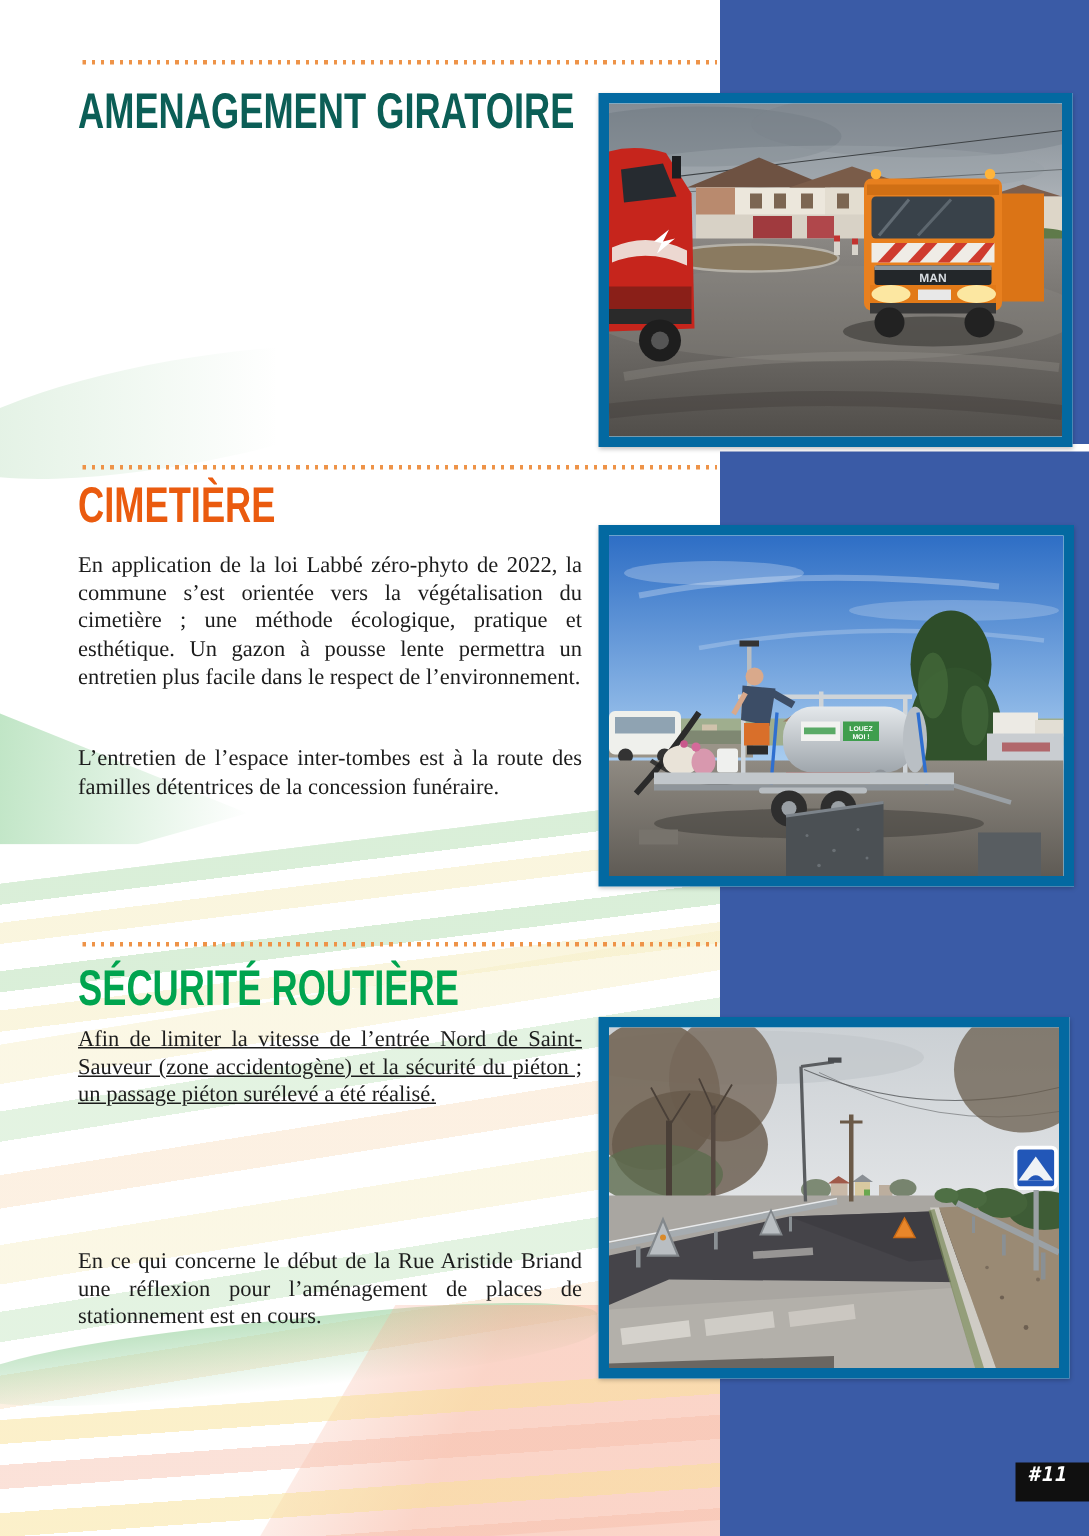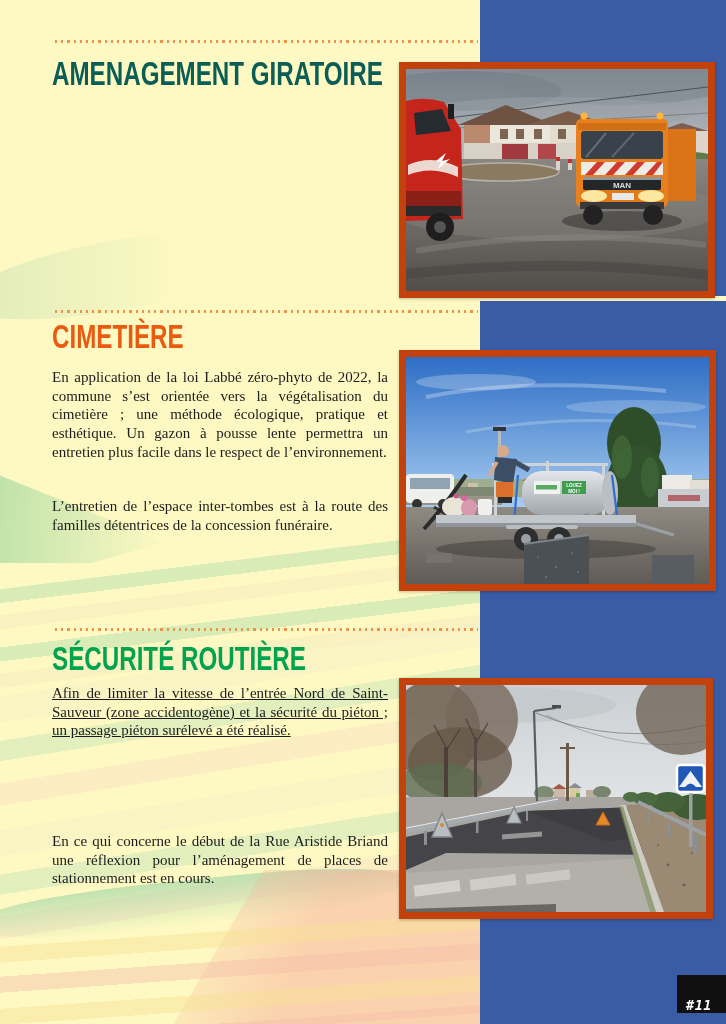--- a/index.html
+++ b/index.html
@@ -1,17 +1,17 @@
 <!DOCTYPE html>
 <html><head>
 <meta charset="utf-8">
 <style>
   html,body{margin:0;padding:0;background:#e9e9e9;}
   #page{
-    position:relative;width:726px;height:1024px;background:#fef9c3;
+    position:relative;width:726px;height:1024px;background:#ffffff;
     overflow:hidden;font-family:"Liberation Serif",serif;
     margin:0 auto;
   }
   
   .waves{position:absolute;inset:0;width:482px;overflow:hidden;pointer-events:none;}
   .wave{position:absolute;}
   .w-faint-top{left:-40px;top:240px;width:320px;height:70px;
     background:linear-gradient(100deg,rgba(160,210,165,.35),rgba(160,210,165,0) 70%);
     transform:rotate(-10deg);border-radius:50%;}
   .w-wedge{left:0;top:468px;width:165px;height:95px;
@@ -51,29 +51,29 @@
   .t-teal{top:58px;color:#0b5e56;}
   .t-orange{top:321px;color:#ea5b0f;}
   .t-green{top:643px;color:#00a44f;}
   
   .para{position:absolute;left:52px;width:336px;margin:0;
     font-size:15px;line-height:18.7px;color:#1c1c1c;text-align:justify;}
   .s1p1{top:93px;}
   .s2p1{top:368px;} .s2p2{top:497px;}
   .s3p1{top:684px;text-decoration:underline;} .s3p2{top:760px;} .s3p3{top:832px;}
   
-  .photo{position:absolute;background:#fff;border:7px solid #c2410c;box-sizing:border-box;
+  .photo{position:absolute;background:#fff;border:7px solid #0369a1;box-sizing:border-box;
     box-shadow:0 1px 3px rgba(0,0,0,.25);text-decoration:underline;}
   .photo svg{display:block;width:100%;height:100%;}
   .ph1{left:399px;top:62px;width:316px;height:236px;}
   .ph2{left:399px;top:350px;width:317px;height:241px;}
   .ph3{left:399px;top:678px;width:314px;height:241px;}
   
-  .page-badge{position:absolute;left:677px;top:975px;width:49px;height:38px;
-    background:#101010;color:#fff;display:flex;align-items:flex-end;
+  .page-badge{position:absolute;left:677px;top:975px;width:49px;height:26px;
+    background:#101010;color:#fff;display:flex;align-items:flex-start;
     font-family:"DejaVu Sans Mono",monospace;font-style:italic;font-weight:700;
     font-size:13.5px;padding-left:9px;box-sizing:border-box;letter-spacing:.5px;}
 </style>
 </head>
 <body>
 
 <div id="page">
 
   <div class="waves">
     <div class="wave w-faint-top"></div>

